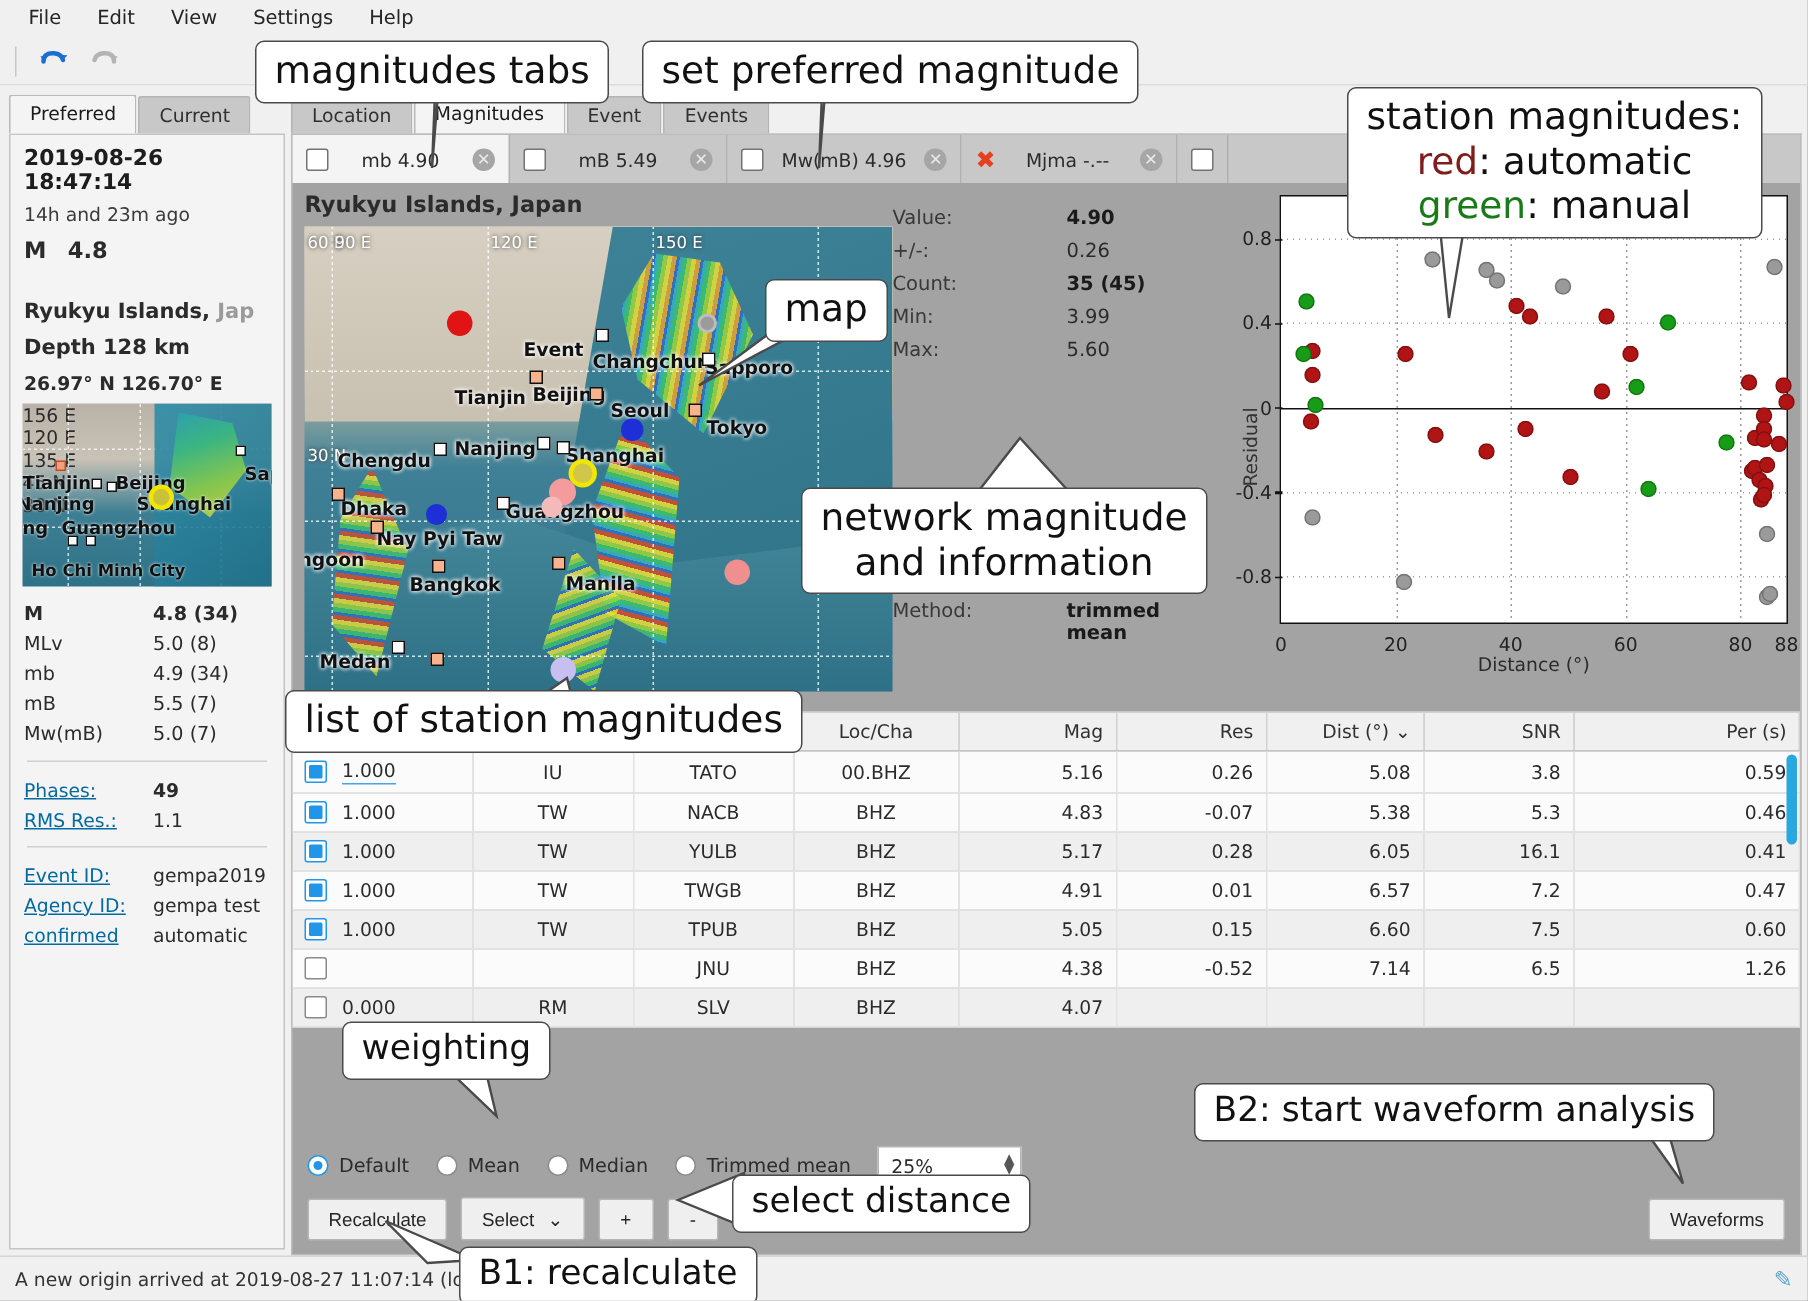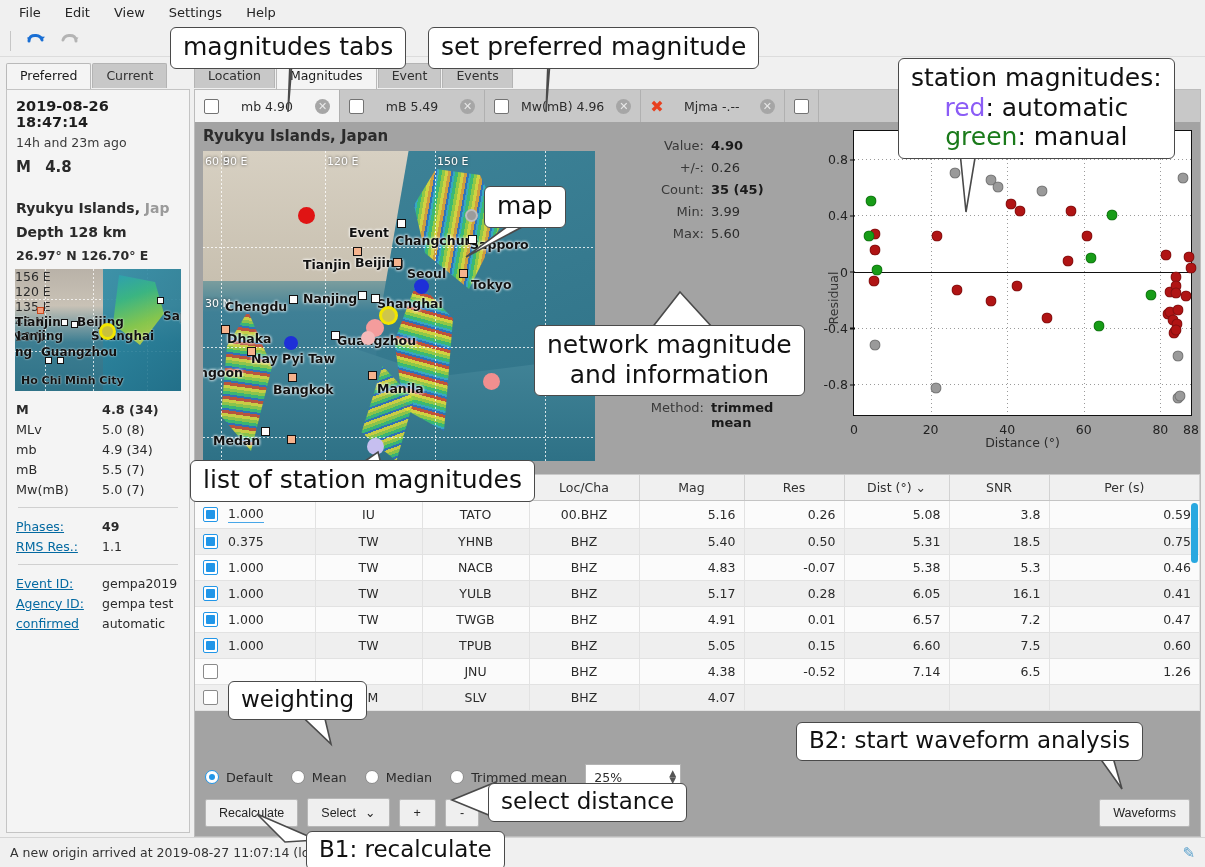--- a/index.html
+++ b/index.html
@@ -23,21 +23,21 @@
   #toolbar {
     height:32px; background:#f0f0f0; display:flex; align-items:center;
     padding-left:6px; gap:6px; border-bottom:1px solid #dcdcdc;
   }
   .tb-sep { width:1px; height:20px; background:#c6c6c6; margin:0 4px; }
   .tb-btn { width:28px; height:26px; display:flex; align-items:center; justify-content:center; }
   
   #main { position:absolute; top:57px; left:0; right:0; bottom:30px; display:flex; }
   
   #leftpane { width:192px; flex:0 0 192px; background:#f0f0f0; padding:6px 0 0 6px; }
-  .tabrow { display:flex; align-items:flex-start; height:26px; }
+  .tabrow { display:flex; align-items:center; height:26px; }
   .tab {
     padding:4px 13px 5px 13px; font-size:12.5px; background:#c8c8c8;
     border:1px solid #b4b4b4; border-bottom:none; color:#303030;
     border-radius:2px 2px 0 0; margin-right:1px; line-height:15px;
   }
   .tab.active { background:#f4f4f4; border-color:#b9b9b9; color:#1a1a1a; padding-bottom:6px; }
   #leftbox {
     background:#f4f4f4; border:1px solid #c4c4c4; height:calc(100% - 30px);
     margin-right:2px; padding:8px 9px; overflow:hidden;
   }
@@ -105,21 +105,21 @@
   .bm-grid-h { position:absolute; left:0;right:0;height:1px;
     background:repeating-linear-gradient(90deg,#fff 0 2px,transparent 2px 4px); opacity:.8;}
   .bm-lbl { position:absolute; color:#fff; font-size:11px; text-shadow:0 0 3px #333; }
   .bm-city { position:absolute; font-size:12.5px; font-weight:bold; color:#111;
     text-shadow:0 0 3px #fff,0 0 3px #fff; white-space:nowrap;}
   .bm-sq { position:absolute; width:9px;height:9px;border:1.5px solid #111;background:#fcfcfc;}
   .bm-dot { position:absolute; border-radius:50%; }
   
   #infocol { flex:0 0 212px; padding:12px 8px 0 0; }
   .irow { display:flex; font-size:13px; padding:3.5px 0; }
-  .irow .k { flex:1; text-align:right; padding-right:7px; color:#383838;}
+  .irow .k { flex:1; text-align:left; padding-right:7px; color:#383838;}
   .irow .v { width:88px; text-align:left; }
   .irow .v.b { font-weight:bold; color:#1a1a1a;}
   
   #plotarea { flex:1; min-width:0; position:relative; padding:6px 6px 0 0;}
   #ylabel {
     position:absolute; left:0px; top:50%; transform:translateY(-50%) rotate(-90deg);
     font-size:12.5px; color:#333; transform-origin:center;
   }
   #plotbox { position:absolute; left:46px; right:8px; top:8px; bottom:58px;
     border:1.5px solid #111; background:#fff; }
@@ -138,21 +138,21 @@
            font-size:12.5px; color:#222;}
   #xlabel { position:absolute; left:46px; right:8px; bottom:24px; text-align:center; font-size:12.5px;}
   
   #tablewrap { flex:1; min-height:0; display:flex; flex-direction:column;
                border-top:1px solid #c8c8c8; position:relative;}
   table.stbl { width:100%; border-collapse:collapse; font-size:12.5px; table-layout:fixed;}
   table.stbl th {
     background:#f0f0f0; font-weight:normal; color:#303030; padding:5px 8px;
     border-right:1px solid #d2d2d2; border-bottom:1px solid #c4c4c4; text-align:center;
   }
-  table.stbl th.num { text-align:center; }
+  table.stbl th.num { text-align:right; }
   table.stbl td { padding:5px 8px; border-right:1px solid #e2e2e2;
                   border-bottom:1px solid #e2e2e2; text-align:center; color:#2b2b2b;}
   table.stbl td.num { text-align:right; }
   table.stbl tr.alt td { background:#efefef; }
   table.stbl tr td { background:#fbfbfb; }
   td.selcell { text-align:left; }
   .selwrap { display:flex; align-items:center; gap:10px; }
   .chk { width:15px;height:15px;border:1.5px solid #8a8a8a;background:#fff;border-radius:2px;
          flex:0 0 15px; position:relative;}
   .chk.on { border-color:#2196e8; }
@@ -573,36 +573,20 @@
                   </span>
                 </td>
               <td>IU</td>
               <td>TATO</td>
               <td>00.BHZ</td>
               <td class="num">5.16</td>
               <td class="num">0.26</td>
               <td class="num">5.08</td>
               <td class="num">3.8</td>
               <td class="num">0.59</td>
-            </tr>
-            <tr class="alt">
-              <td class="selcell">
-                  <span class="selwrap">
-                    <span class="chk on"></span>
-                    <span class="wval">0.375</span>
-                  </span>
-                </td>
-              <td>TW</td>
-              <td>YHNB</td>
-              <td>BHZ</td>
-              <td class="num">5.40</td>
-              <td class="num">0.50</td>
-              <td class="num">5.31</td>
-              <td class="num">18.5</td>
-              <td class="num">0.75</td>
             </tr>
             <tr>
               <td class="selcell">
                   <span class="selwrap">
                     <span class="chk on"></span>
                     <span class="wval">1.000</span>
                   </span>
                 </td>
               <td>TW</td>
               <td>NACB</td>
@@ -756,30 +740,30 @@
 </div>
 <div class="callout" style="left:428px;top:27px">set preferred magnitude</div>
 
 <div class="tail" style="left:940px;top:150px">
   <svg width="70" height="70">
       <path d="M20 2 L36 2 L26 62 Z" fill="#fff" stroke="#4a4a4a" stroke-width="1.6"></path>
     </svg>
 </div>
 <div class="callout" style="left:898px;top:58px;text-align:center">
   <div>station magnitudes:</div>
-  <div><span style="color:#8b5cf6">red</span><span>: automatic</span></div>
+  <div><span style="color:#7f1d1d">red</span><span>: automatic</span></div>
   <div><span style="color:#1a7a1a">green</span><span>: manual</span></div>
 </div>
 
 <div class="tail" style="left:460px;top:215px">
   <svg width="80" height="60">
       <path d="M60 2 L62 12 L6 42 Z" fill="#fff" stroke="#4a4a4a" stroke-width="1.6"></path>
     </svg>
 </div>
-<div class="callout" style="left:484px;top:186px">map</div>
+<div class="callout" style="left:510px;top:186px">map</div>
 
 <div class="tail" style="left:640px;top:290px">
   <svg width="120" height="60">
       <path d="M40 2 L82 48 L4 48 Z" fill="#fff" stroke="#4a4a4a" stroke-width="1.6"></path>
     </svg>
 </div>
 <div class="callout" style="left:534px;top:325px;text-align:center">
   <div>network magnitude</div>
   <div>and information</div>
 </div>

